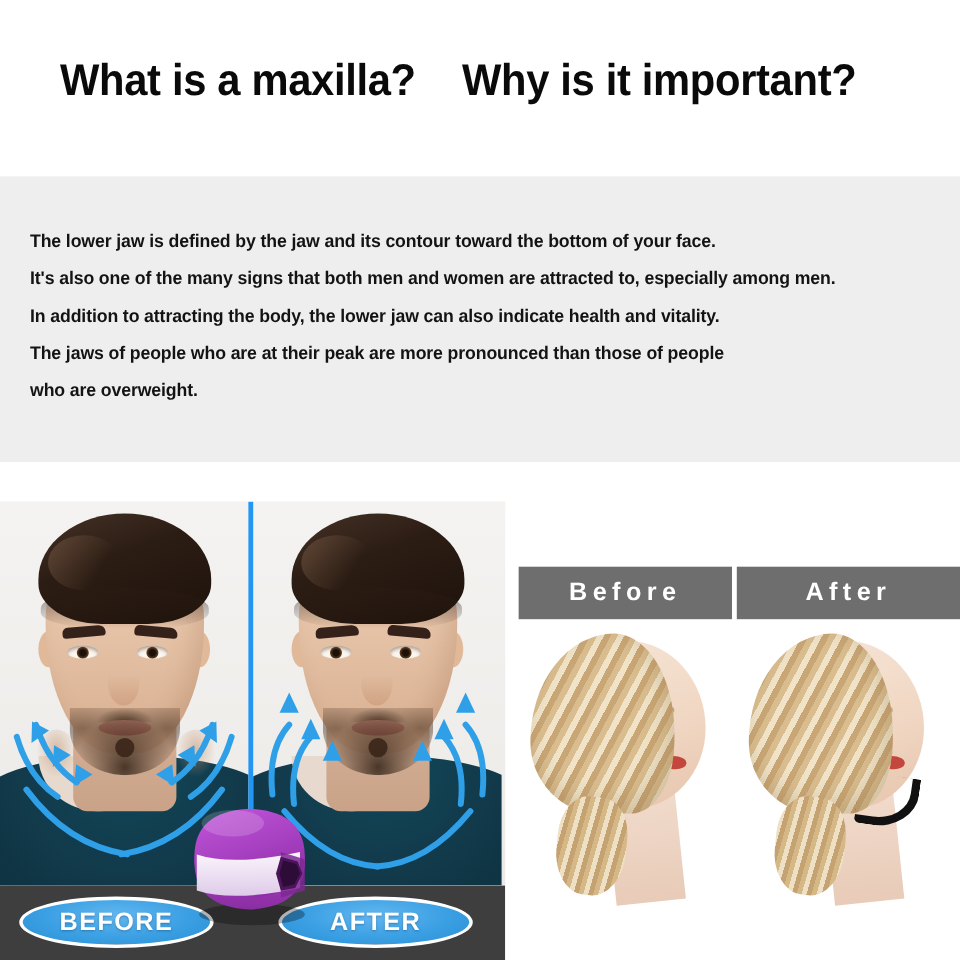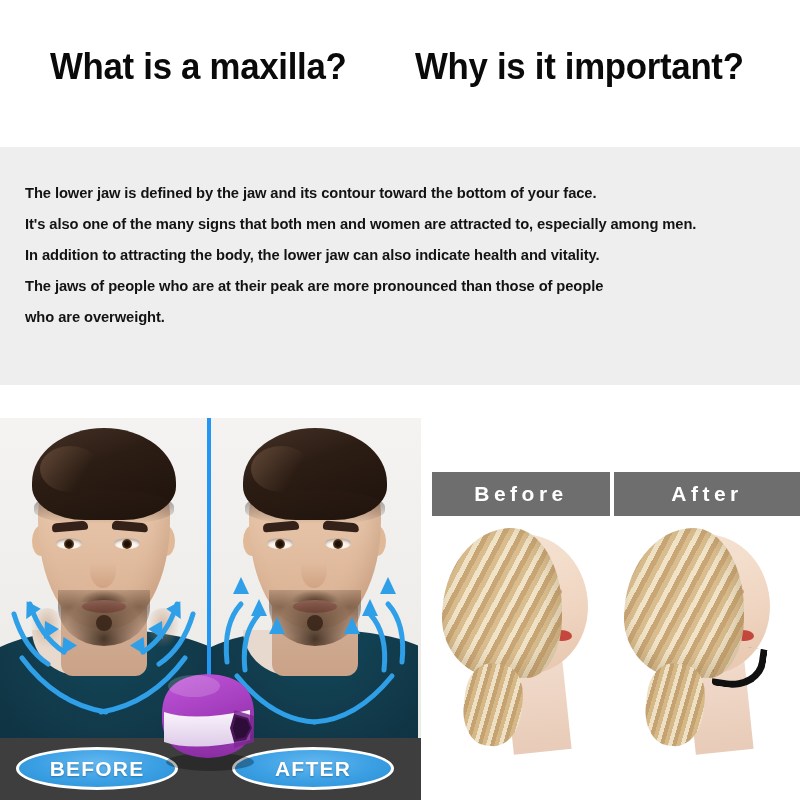--- a/index.html
+++ b/index.html
@@ -23,21 +23,21 @@
     width: 800px; height: 147px;
     background: #ffffff;
   }
   .header-inner {
     position: absolute;
     left: 50px;
     top: 44px;
     width: 720px;
     display: flex;
     align-items: baseline;
-    gap: 50px;
+    gap: 20px;
     white-space: nowrap;
   }
   .headline {
     font-family: "Liberation Sans Narrow", "Liberation Sans", sans-serif;
     font-weight: bold;
     font-size: 37px;
     line-height: 46px;
     color: #0a0a0a;
     letter-spacing: -0.3px;
     transform: scaleX(0.94);
@@ -47,21 +47,21 @@
   
   .textblock {
     position: absolute;
     left: 0; top: 147px;
     width: 800px; height: 238px;
     background: #eeeeee;
   }
   .textblock-inner {
     position: absolute;
     left: 25px;
-    top: 30px;
+    top: 39px;
     width: 762px;
   }
   .body-line {
     font-family: "Liberation Sans Narrow", "Liberation Sans", sans-serif;
     font-size: 15.2px;
     font-weight: bold;
     color: #131313;
     line-height: 31px;
     white-space: nowrap;
     letter-spacing: -0.1px;

